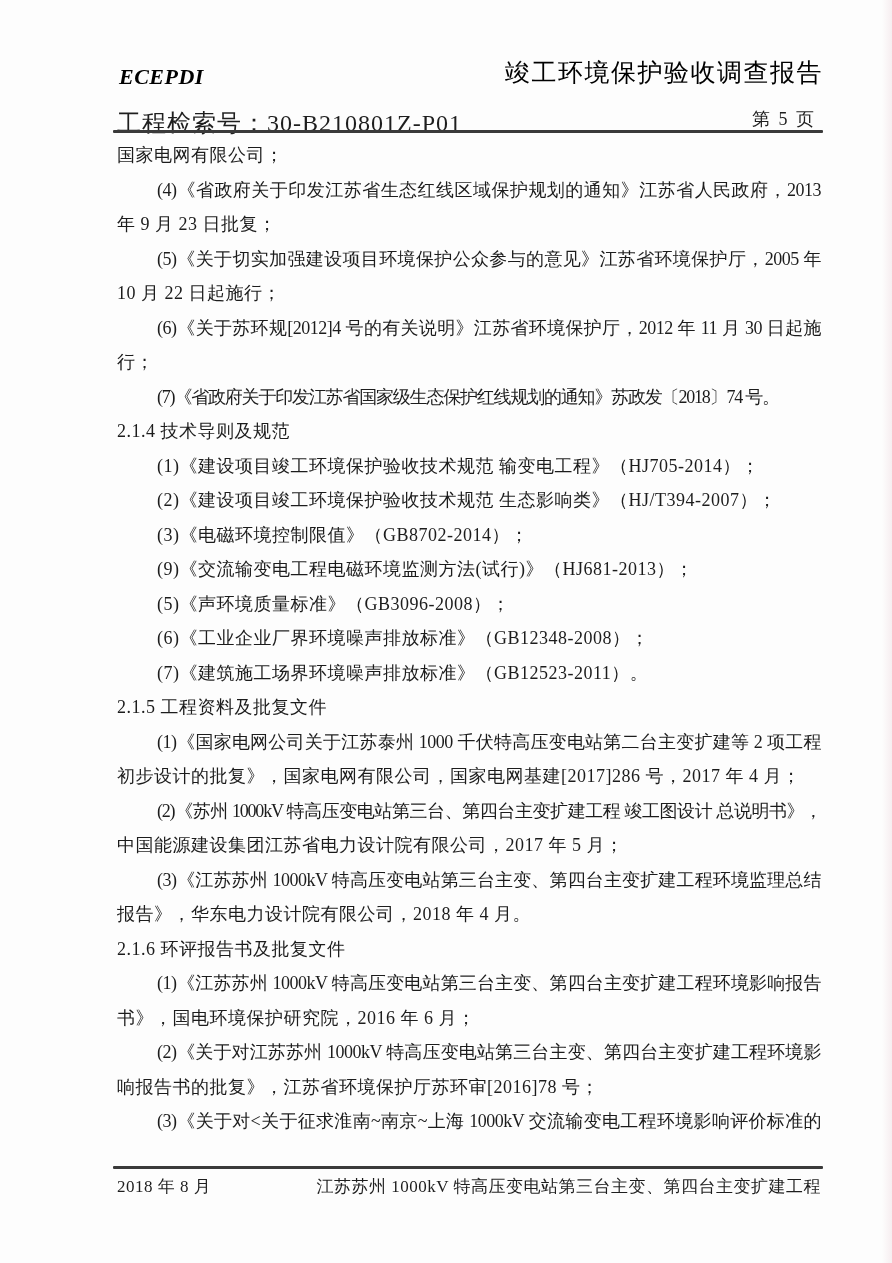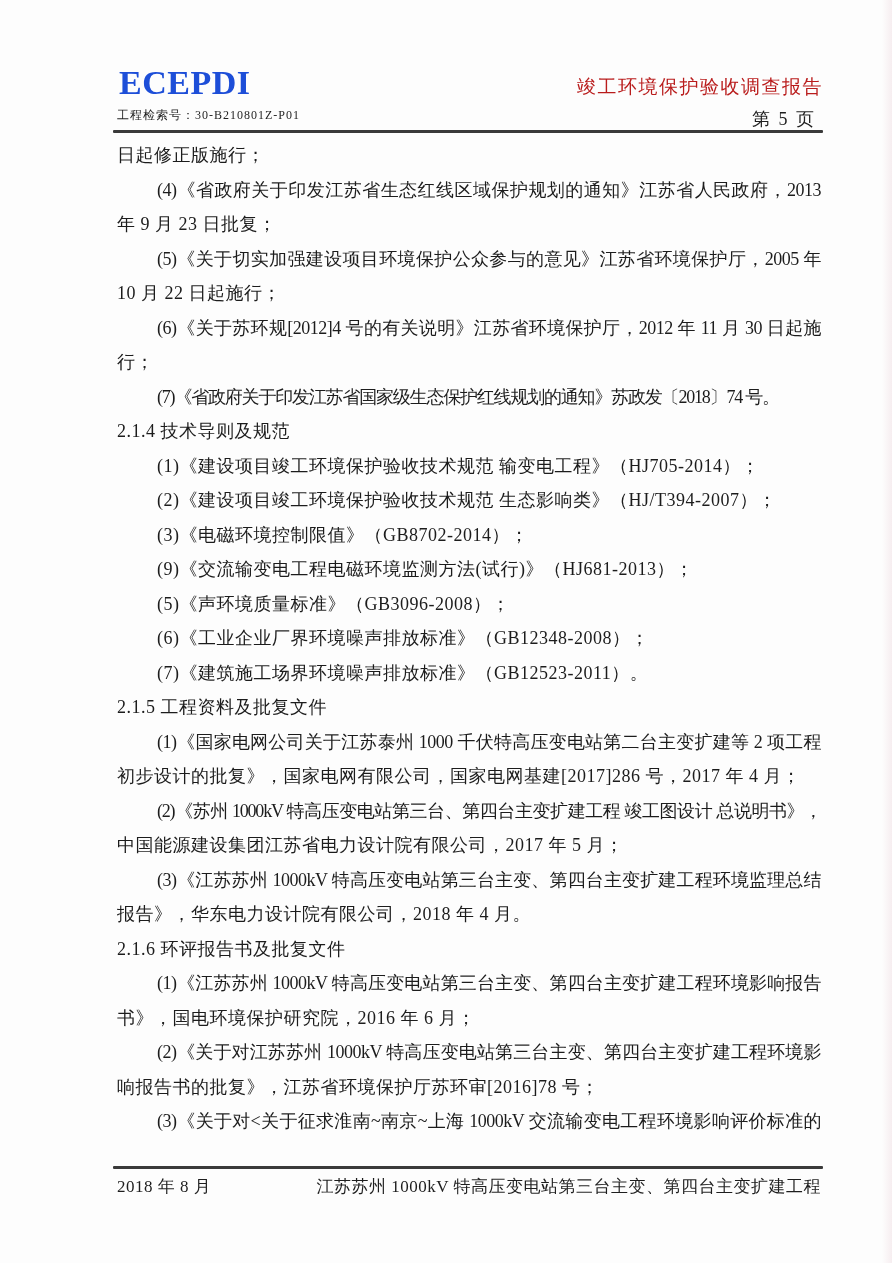--- a/index.html
+++ b/index.html
@@ -11,30 +11,30 @@
   }
   .page{position:absolute;inset:0;}
   .scan-edge{
     position:absolute;top:0;right:0;width:10px;height:100%;
     background:linear-gradient(to right, rgba(250,250,250,0), rgba(238,219,224,0.45));
     pointer-events:none;
   }
   
   .logo{
     position:absolute;top:64px;left:119px;
-    font-size:34px;font-weight:bold;
-    letter-spacing:0.5px;color:#1d4ed8;
+    font-size:22px;font-weight:bold;font-style:italic;
+    letter-spacing:0.5px;color:#000000;
   }
   .doc-type{
-    position:absolute;top:74px;right:69px;
-    font-size:19px;letter-spacing:1.5px;color:#b91c1c;
+    position:absolute;top:56px;right:69px;
+    font-size:25px;letter-spacing:1.5px;color:#000000;
   }
   .index-label{
     position:absolute;top:107px;left:117px;
-    font-size:12px;letter-spacing:1px;color:#1e1e1e;
+    font-size:24px;letter-spacing:1px;color:#1e1e1e;
   }
   .page-label{
     position:absolute;top:107px;right:76px;
     font-size:18px;letter-spacing:2px;color:#1e1e1e;text-align:right;
   }
   .rule{
     position:absolute;left:113px;width:710px;height:3px;
     background:#3a3a3a;border-radius:1px;
   }
   .rule.header-rule{top:130px;}
@@ -70,21 +70,21 @@
 
   <div class="logo">ECEPDI</div>
   <div class="doc-type">竣工环境保护验收调查报告</div>
 
   <div class="index-label">工程检索号：30-B210801Z-P01</div>
   <div class="page-label">第 5 页</div>
 
   <div class="rule header-rule"></div>
 
   <div class="doc-body">
-      <div class="line">日起修正版施行；</div>
+      <div class="line">国家电网有限公司；</div>
       <div class="line indent justify">(4)《省政府关于印发江苏省生态红线区域保护规划的通知》江苏省人民政府，2013</div>
       <div class="line">年 9 月 23 日批复；</div>
       <div class="line indent justify">(5)《关于切实加强建设项目环境保护公众参与的意见》江苏省环境保护厅，2005 年</div>
       <div class="line">10 月 22 日起施行；</div>
       <div class="line indent justify">(6)《关于苏环规[2012]4 号的有关说明》江苏省环境保护厅，2012 年 11 月 30 日起施</div>
       <div class="line">行；</div>
       <div class="line indent tight">(7)《省政府关于印发江苏省国家级生态保护红线规划的通知》苏政发〔2018〕74 号。</div>
       <div class="line heading">2.1.4 技术导则及规范</div>
       <div class="line indent">(1)《建设项目竣工环境保护验收技术规范 输变电工程》（HJ705-2014）；</div>
       <div class="line indent">(2)《建设项目竣工环境保护验收技术规范 生态影响类》（HJ/T394-2007）；</div>

